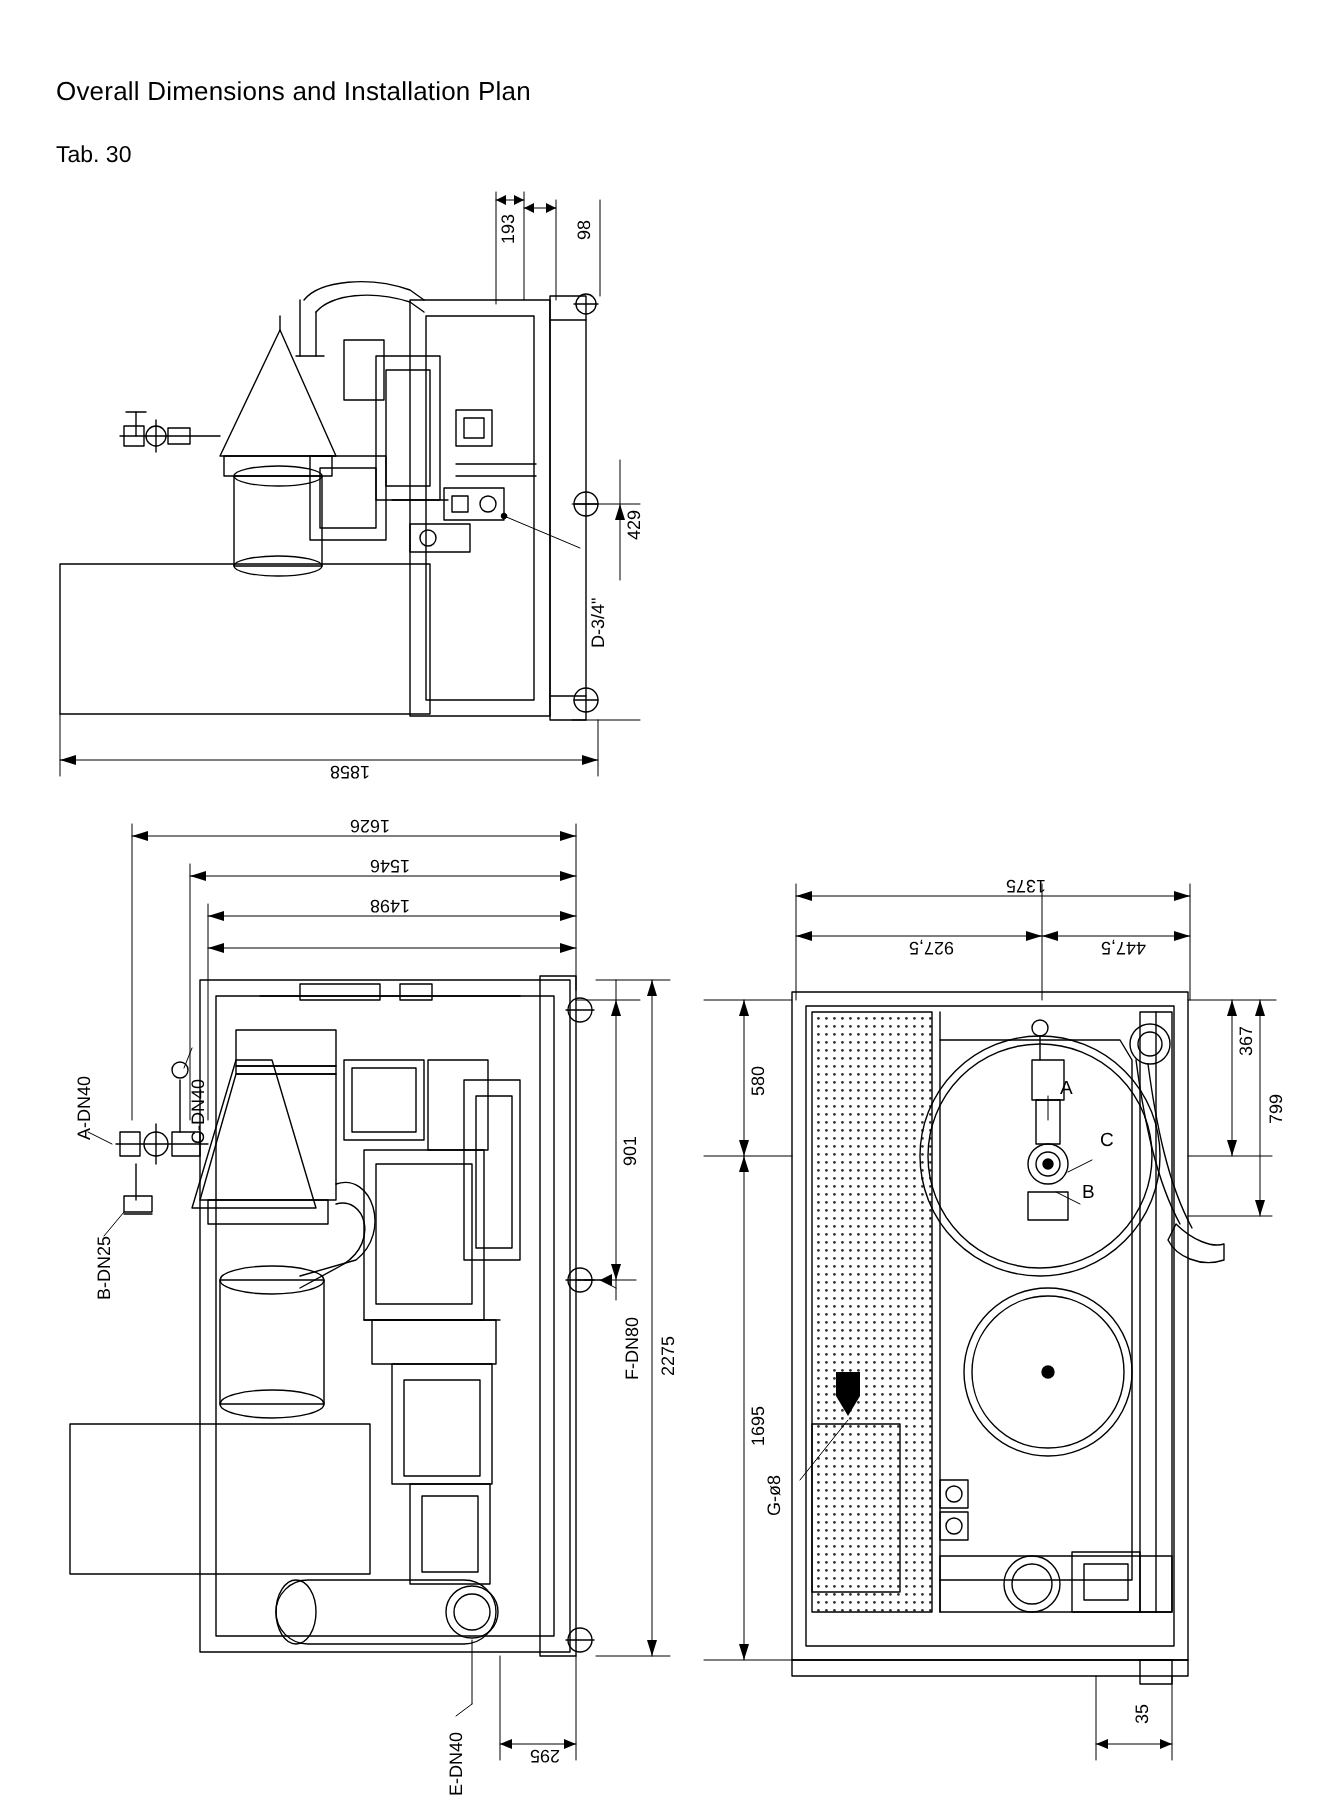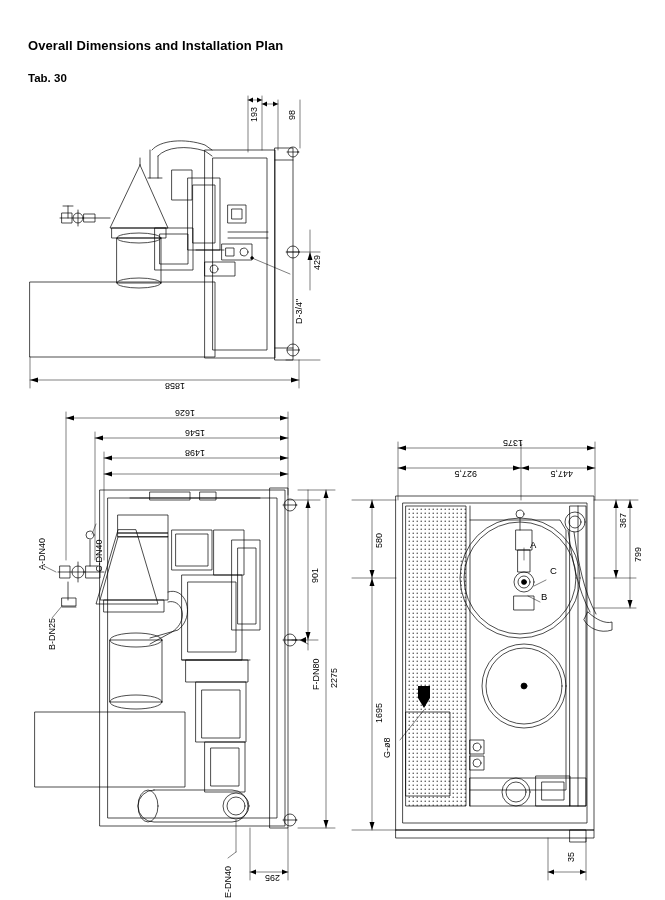--- a/index.html
+++ b/index.html
@@ -18,29 +18,29 @@
   .page {
     position: relative;
     width: 665px;
     height: 900px;
   }
   .title {
     position: absolute;
     left: 28px;
     top: 38px;
     font-size: 13px;
-    font-weight: bold;
+    font-weight: normal;
     letter-spacing: 0.1px;
   }
   .tab-label {
     position: absolute;
     left: 28px;
     top: 72px;
     font-size: 11.5px;
-    font-weight: bold;
+    font-weight: normal;
   }
   .drawing {
     position: absolute;
     left: 0;
     top: 0;
     width: 665px;
     height: 900px;
   }
   .dim-text {
     position: absolute;

